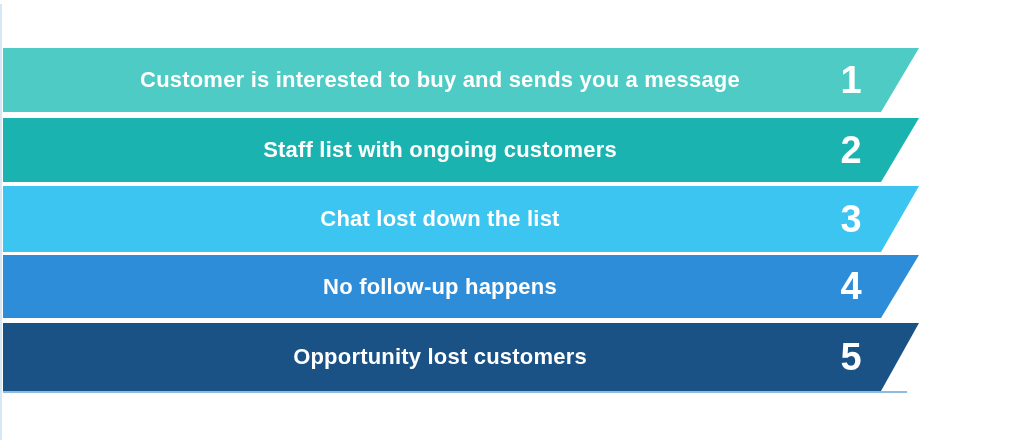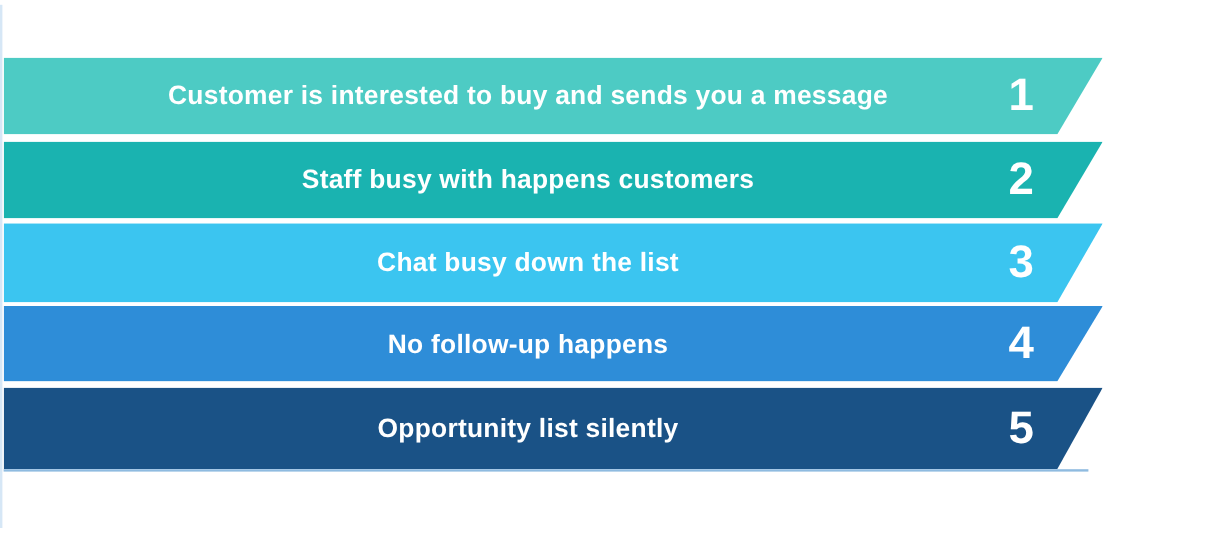--- a/index.html
+++ b/index.html
@@ -67,34 +67,34 @@
 <div class="canvas">
 
   <div class="frame-left" style="background-color: rgb(214, 231, 246);"></div>
 
   <div class="bar bar-1" style="background-color: rgb(77, 203, 196);">
     <div class="bar-label">Customer is interested to buy and sends you a message</div>
     <div class="bar-number">1</div>
   </div>
 
   <div class="bar bar-2" style="background-color: rgb(26, 179, 176);">
-    <div class="bar-label">Staff busy with happens customers</div>
+    <div class="bar-label">Staff list with ongoing customers</div>
     <div class="bar-number">2</div>
   </div>
 
   <div class="bar bar-3" style="background-color: rgb(59, 197, 240);">
-    <div class="bar-label">Chat busy down the list</div>
+    <div class="bar-label">Chat lost down the list</div>
     <div class="bar-number">3</div>
   </div>
 
   <div class="bar bar-4" style="background-color: rgb(46, 141, 216);">
     <div class="bar-label">No follow-up happens</div>
     <div class="bar-number">4</div>
   </div>
 
   <div class="bar bar-5" style="background-color: rgb(26, 82, 134);">
-    <div class="bar-label">Opportunity list silently</div>
+    <div class="bar-label">Opportunity lost customers</div>
     <div class="bar-number">5</div>
   </div>
 
   <div class="frame-bottom" style="background-color: rgb(143, 187, 224);"></div>
 
 </div>
 
 </body></html>

